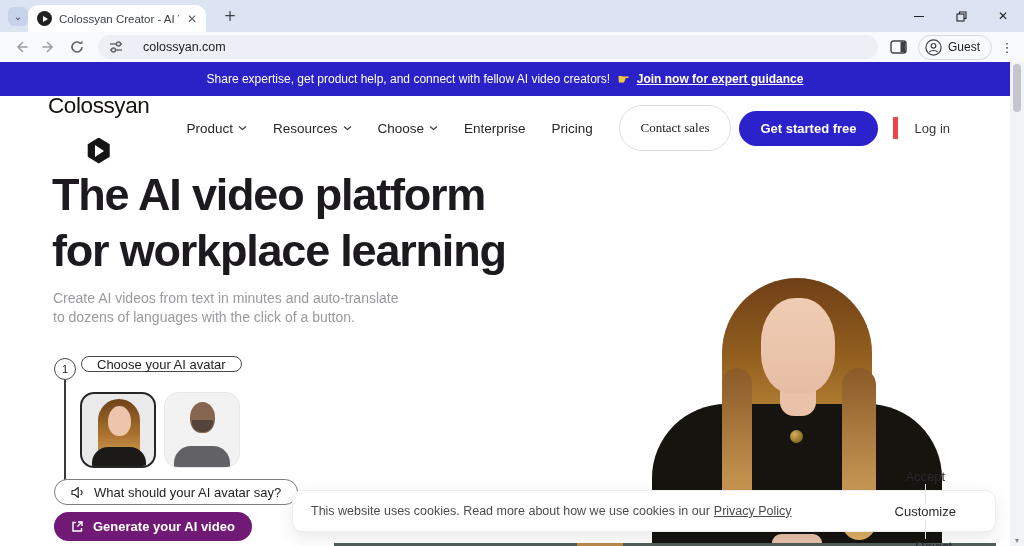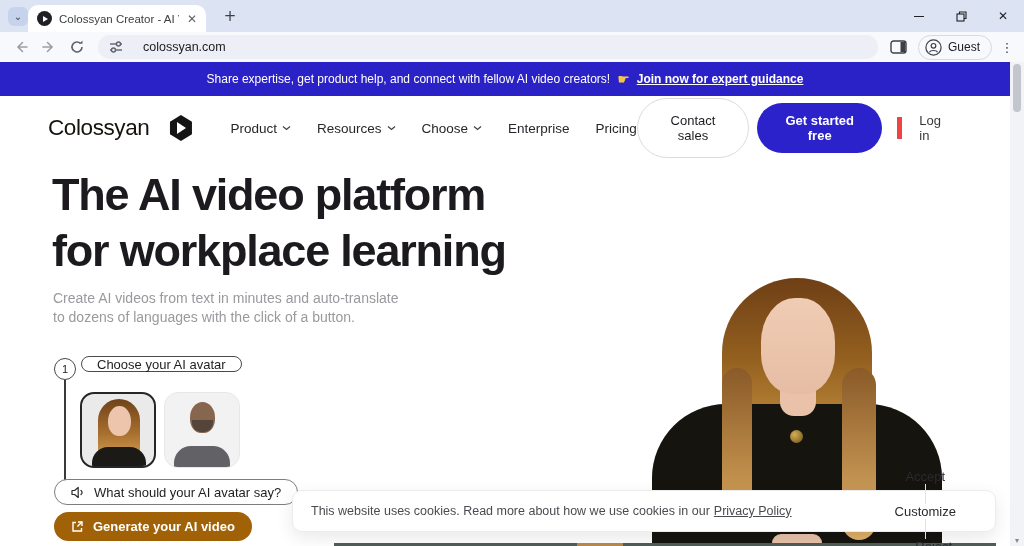--- a/index.html
+++ b/index.html
@@ -43,30 +43,30 @@
   .page { position:relative; width:1024px; height:484px; background:#fff; overflow:hidden; }
 
   .promo { position:absolute; left:0; top:0; width:1010px; height:34px; background:#2a21c6;
            color:#fff; display:flex; align-items:center; justify-content:center; gap:7px; font-size:12px; }
   .promo .hand { color:#f6c445; font-size:14px; }
   .promo a { color:#fff; font-weight:700; text-decoration:underline; cursor:pointer; }
 
   .site-header { position:absolute; left:0; top:34px; width:1010px; height:64px;
                  display:flex; align-items:center; padding:0 60px 0 48px; }
   .logo { display:flex; align-items:center; gap:19px; font-size:22.5px; font-weight:500;
-          color:#16130e; letter-spacing:-0.4px; cursor:pointer; }
+          color:#16130e; letter-spacing:-0.4px; cursor:pointer;flex-direction:column; }
   .logo-mark { width:25px; height:26px; background:#141414; position:relative;
                clip-path:polygon(50% 0,94% 26%,94% 74%,50% 100%,6% 74%,6% 26%); }
   .logo-mark i { position:absolute; left:9px; top:7px; width:0; height:0; border-left:9px solid #fff;
                  border-top:6px solid transparent; border-bottom:6px solid transparent; }
   .main-nav { display:flex; align-items:center; gap:26px; margin-left:37px; }
   .nav-item { display:flex; align-items:center; gap:5px; font-size:13.5px; color:#27252a; cursor:pointer; }
   .hdr-actions { margin-left:auto; display:flex; align-items:center; }
   .btn-outline { border:1px solid #dcdcdc; background:#fff; border-radius:999px; padding:14px 21px;
-                 font-size:13px; color:#1d1b20; cursor:pointer; font-family:Liberation Sans, sans-serif; }
+                 font-size:13px; color:#1d1b20; cursor:pointer; font-family:Liberation Serif, serif; }
   .btn-primary { border:none; background:#2b22cb; color:#fff; border-radius:999px; padding:10px 21px;
                  font-size:13px; font-weight:700; margin-left:8px; cursor:pointer; font-family:inherit; }
   .login { font-size:13px; color:#3a383d; margin-left:15px; padding-left:17px;
            border-left:5px solid #ef4444; height:22px; display:flex; align-items:center; cursor:pointer; }
 
   .hero-h1 { position:absolute; left:52px; top:105px; font-size:45px; line-height:56px;
              font-weight:700; color:#1c1a1f; letter-spacing:-1.2px; }
   .hero-sub { position:absolute; left:53px; top:227px; font-size:14px; line-height:19px; color:#9a999e; }
 
   .step-circle { position:absolute; left:54px; top:296px; width:22px; height:22px; border-radius:50%;
@@ -89,21 +89,21 @@
   .m-head { position:absolute; left:25px; top:9px; width:25px; height:31px; border-radius:50% 50% 44% 44%;
             background:#7d5a41; }
   .m-beard { position:absolute; left:27px; top:27px; width:21px; height:12px; border-radius:0 0 9px 9px;
              background:#463529; }
   .m-body { position:absolute; left:9px; bottom:0; width:56px; height:21px; border-radius:17px 17px 0 0;
             background:#55555a; }
 
   .say-pill { position:absolute; left:54px; top:417px; height:26px; border:1px solid #7e7e7e;
               border-radius:999px; display:flex; align-items:center; gap:9px; padding:0 16px;
               font-size:13px; color:#1e1e1e; background:#fff; cursor:pointer; }
-  .gen-btn { position:absolute; left:54px; top:450px; height:29px; background:#a16207; border:none;
+  .gen-btn { position:absolute; left:54px; top:450px; height:29px; background:#701a75; border:none;
              border-radius:999px; display:flex; align-items:center; gap:9px; padding:0 17px;
              font-size:13px; font-weight:600; color:#fff; cursor:pointer; font-family:inherit; }
 
   
   .woman { position:absolute; left:652px; top:216px; width:290px; height:268px; }
   .woman>div { position:absolute; }
   .w-hair { left:70px; top:0; width:150px; height:232px; border-radius:75px 75px 50px 50px;
             background:linear-gradient(180deg,#6e3f16 0%,#94601f 35%,#c3903f 70%,#dcab5d 100%); }
   .w-hair-l { left:70px; top:90px; width:30px; height:158px; border-radius:16px;
               background:linear-gradient(180deg,#8a5a28,#d9a75c); }

